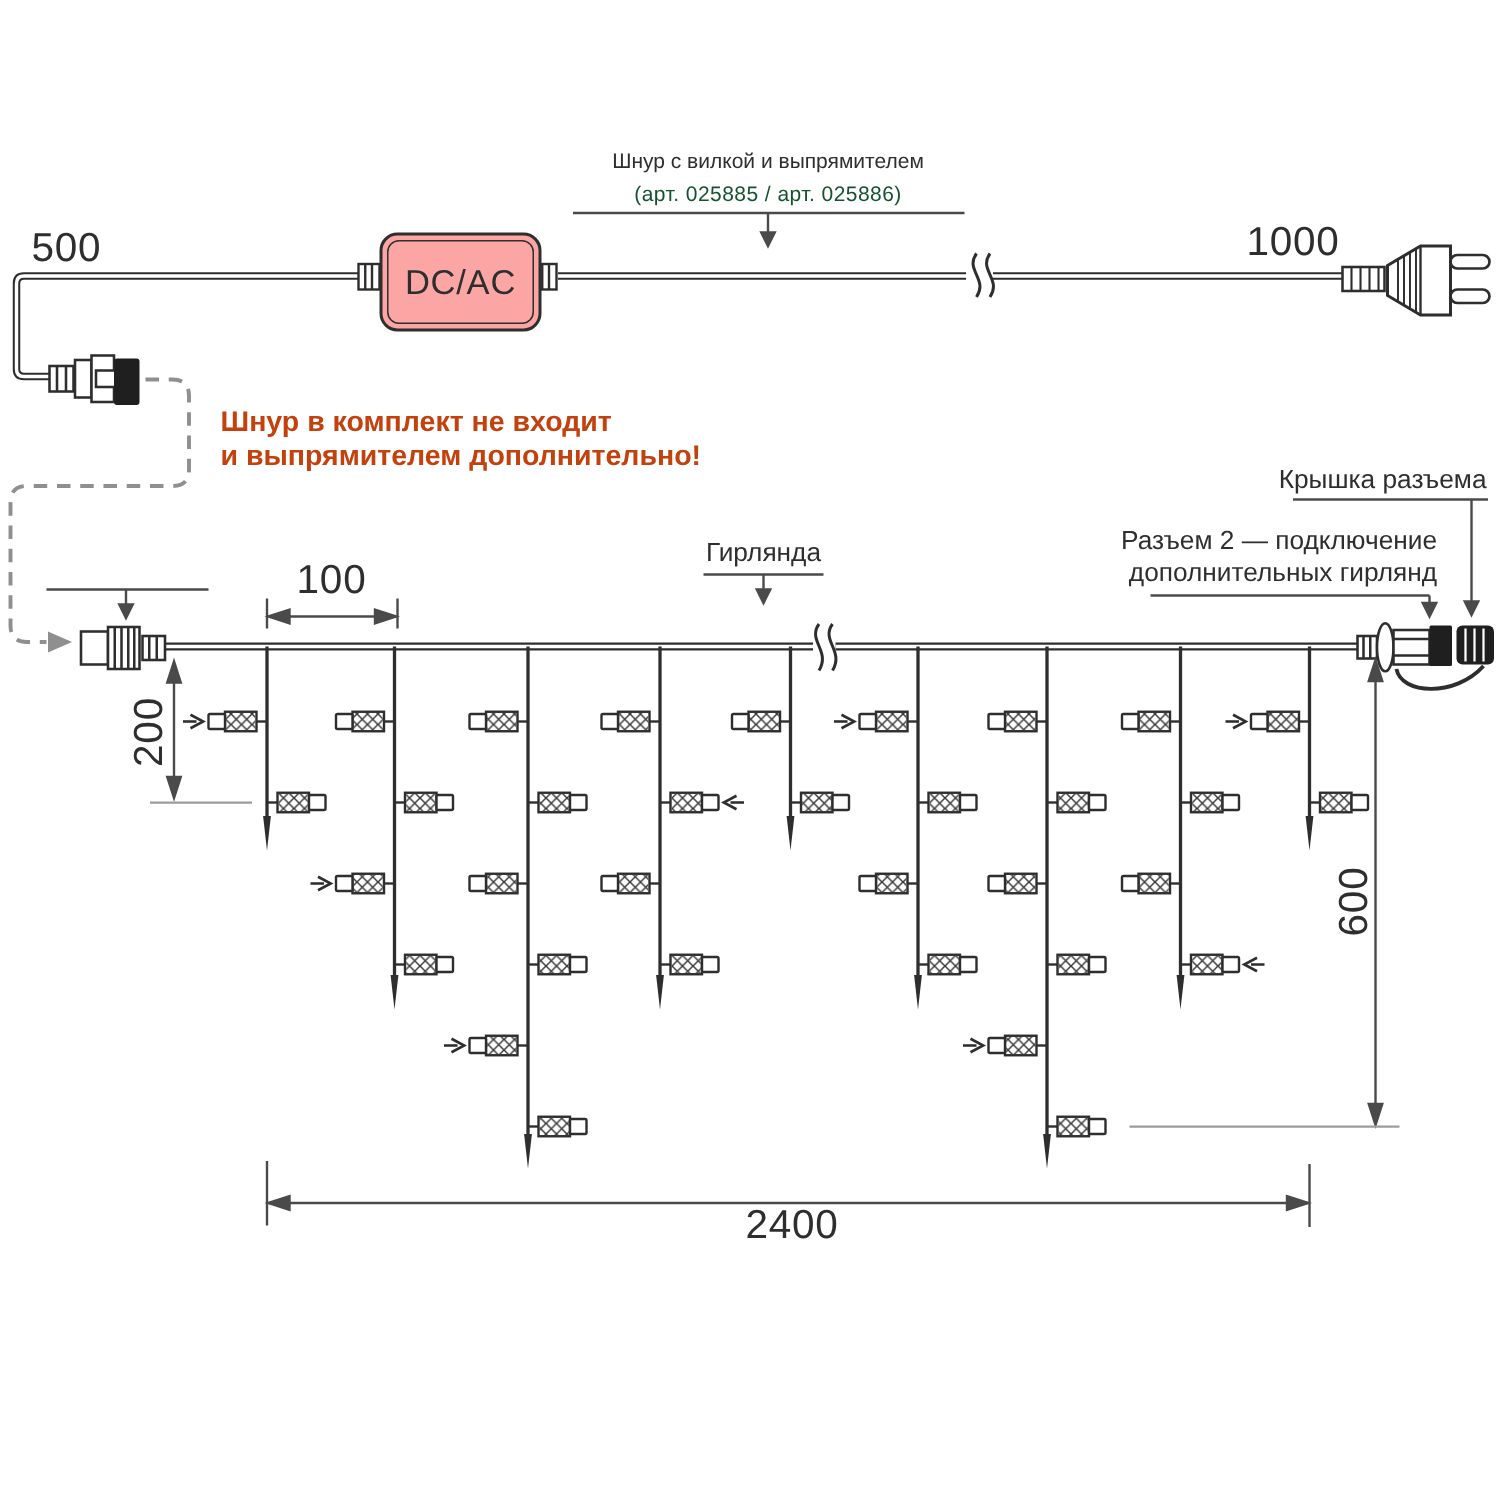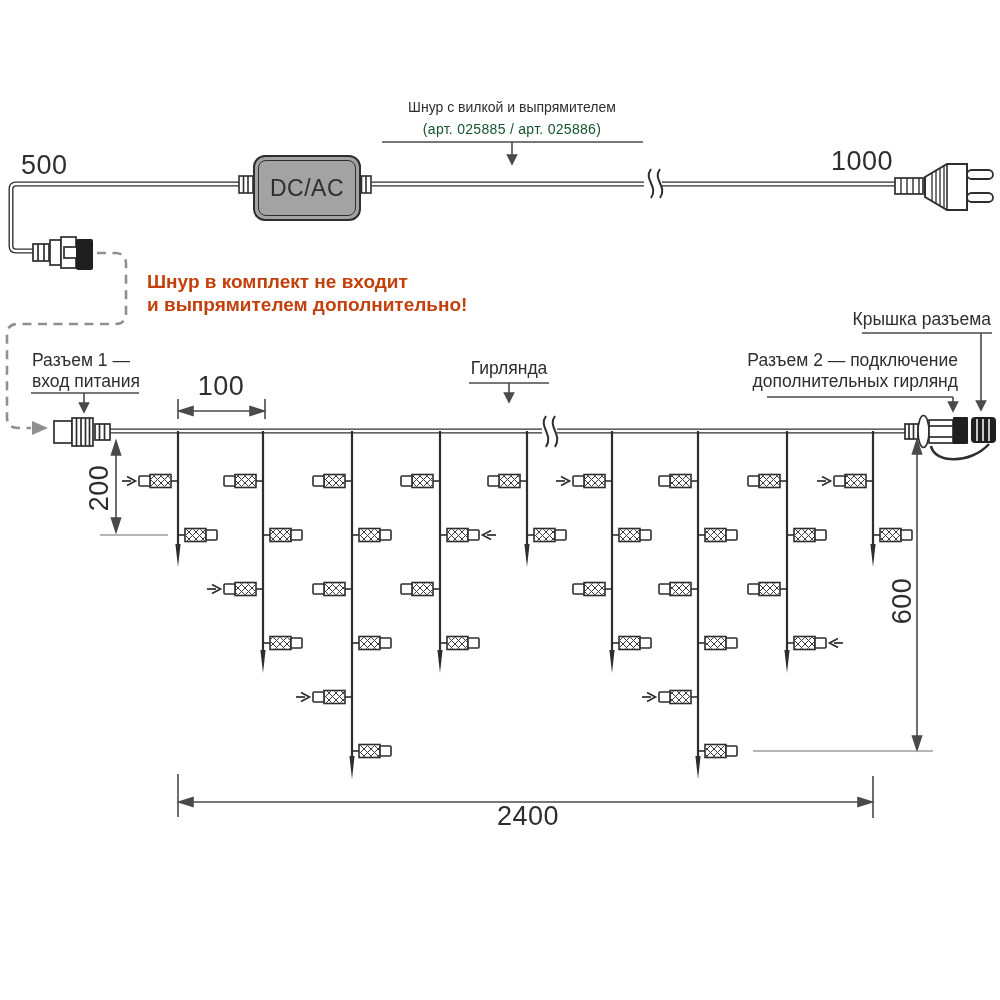--- a/index.html
+++ b/index.html
@@ -10,21 +10,21 @@
   .num{font-size:27px;letter-spacing:.5px;}
   .lbl{font-size:17.5px;line-height:21px;}
   .center{text-align:center;}
   .right{text-align:right;}
   .rot{width:54px;height:54px;display:flex;align-items:center;justify-content:center;
        transform:rotate(-90deg);}
   .note{font-size:19px;font-weight:bold;color:#c2410c;line-height:23px;}
   .sub{font-size:14px;color:#14532d;letter-spacing:.3px;}
   .title{font-size:14px;}
   .dcac{position:absolute;left:253px;top:155px;width:104px;height:62px;
-        border:2.4px solid #2e2e2e;border-radius:12px;background:#a3a3a3;}
+        border:2.4px solid #2e2e2e;border-radius:12px;background:#fca5a5;}
   .dcac-inner{position:absolute;left:3px;top:3px;right:3px;bottom:3px;
         border:1.7px solid #2e2e2e;border-radius:8px;
         display:flex;align-items:center;justify-content:center;
         font-size:23px;letter-spacing:.5px;}
 </style>
 </head>
 <body>
 
 <div class="stage">
 
@@ -467,24 +467,20 @@
 
 <div class="dcac">
   <div class="dcac-inner">DC/AC</div>
 </div>
 
 <div class="t note" style="left:147px;top:270px;">
   <div>Шнур в комплект не входит</div>
   <div>и выпрямителем дополнительно!</div>
 </div>
 
-<div class="t lbl" style="left:32px;top:350px;">
-  <div>Разъем 1 —</div>
-  <div>вход питания</div>
-</div>
 
 <div class="t lbl center" style="left:434px;top:358px;width:150px;">Гирлянда</div>
 
 <div class="t lbl right" style="right:42px;top:350px;width:280px;">
   <div>Разъем 2 — подключение</div>
   <div>дополнительных гирлянд</div>
 </div>
 
 <div class="t lbl right" style="right:9px;top:309px;width:220px;">Крышка разъема</div>
 

